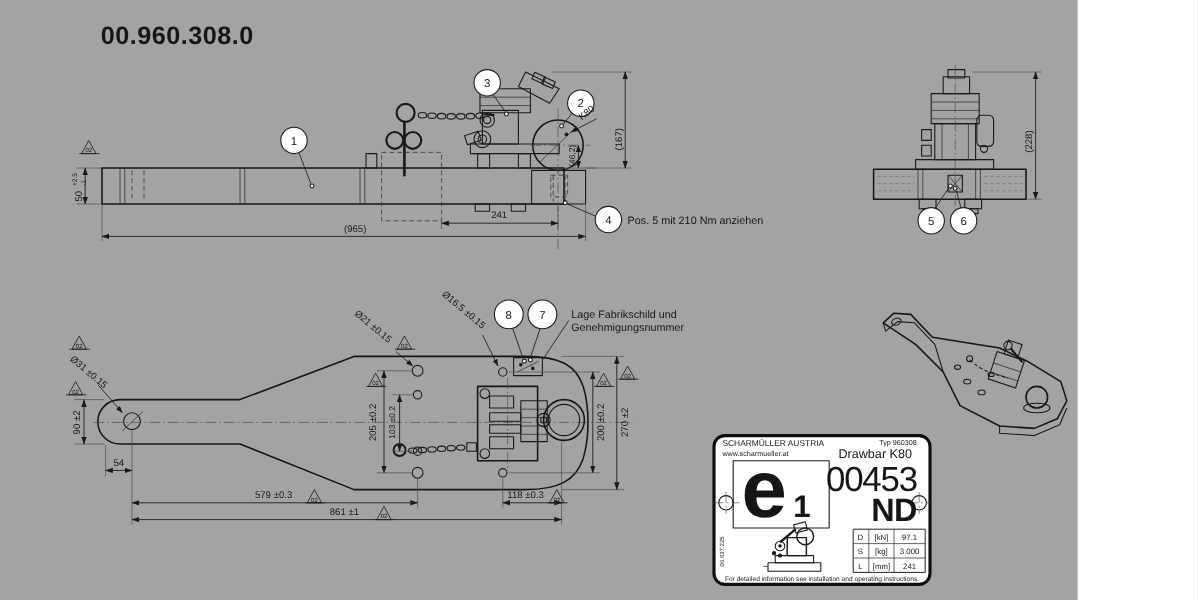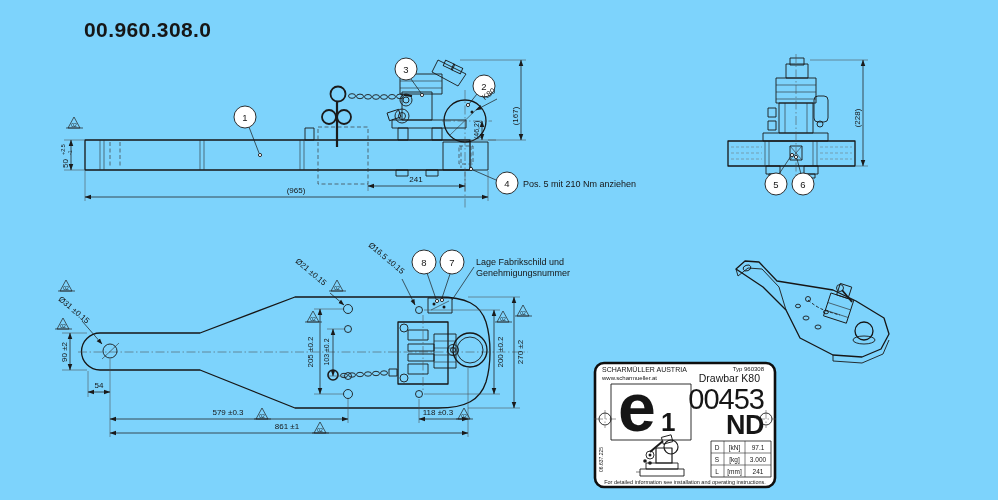--- a/index.html
+++ b/index.html
@@ -1,16 +1,16 @@
 <!DOCTYPE html>
 <html><head>
 <meta charset="utf-8">
 <style>
   html,body{margin:0;padding:0;background:#fff;}
-  #stage{position:relative;width:998px;height:500px;background:#7dd3fc;overflow:hidden;
+  #stage{position:relative;width:898px;height:500px;background:#a3a3a3;overflow:hidden;
          font-family:"Liberation Sans","DejaVu Sans",sans-serif;}
   svg{position:absolute;left:0;top:0;}
   
   .o1{fill:none;stroke:#161616;stroke-width:1.3;stroke-linejoin:round;}
   .o{fill:none;stroke:#1a1a1a;stroke-width:0.9;stroke-linejoin:round;}
   .thin{fill:none;stroke:#2a2a2a;stroke-width:0.6;}
   .ext{fill:none;stroke:#4a4a4a;stroke-width:0.55;}
   .dim{fill:none;stroke:#1f1f1f;stroke-width:0.75;}
   .dash{fill:none;stroke:#3a3a3a;stroke-width:0.7;stroke-dasharray:4 2.5;}
   .cl{fill:none;stroke:#4a4a4a;stroke-width:0.55;stroke-dasharray:9 2.5 1.5 2.5;}

